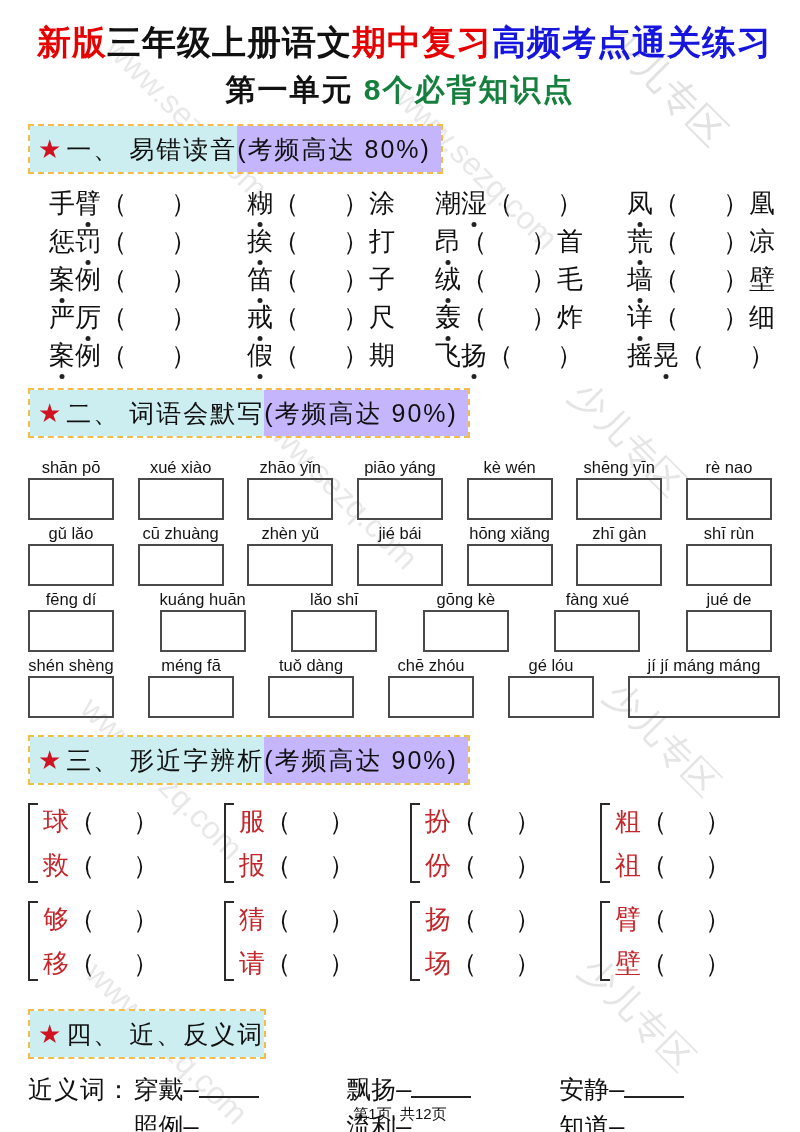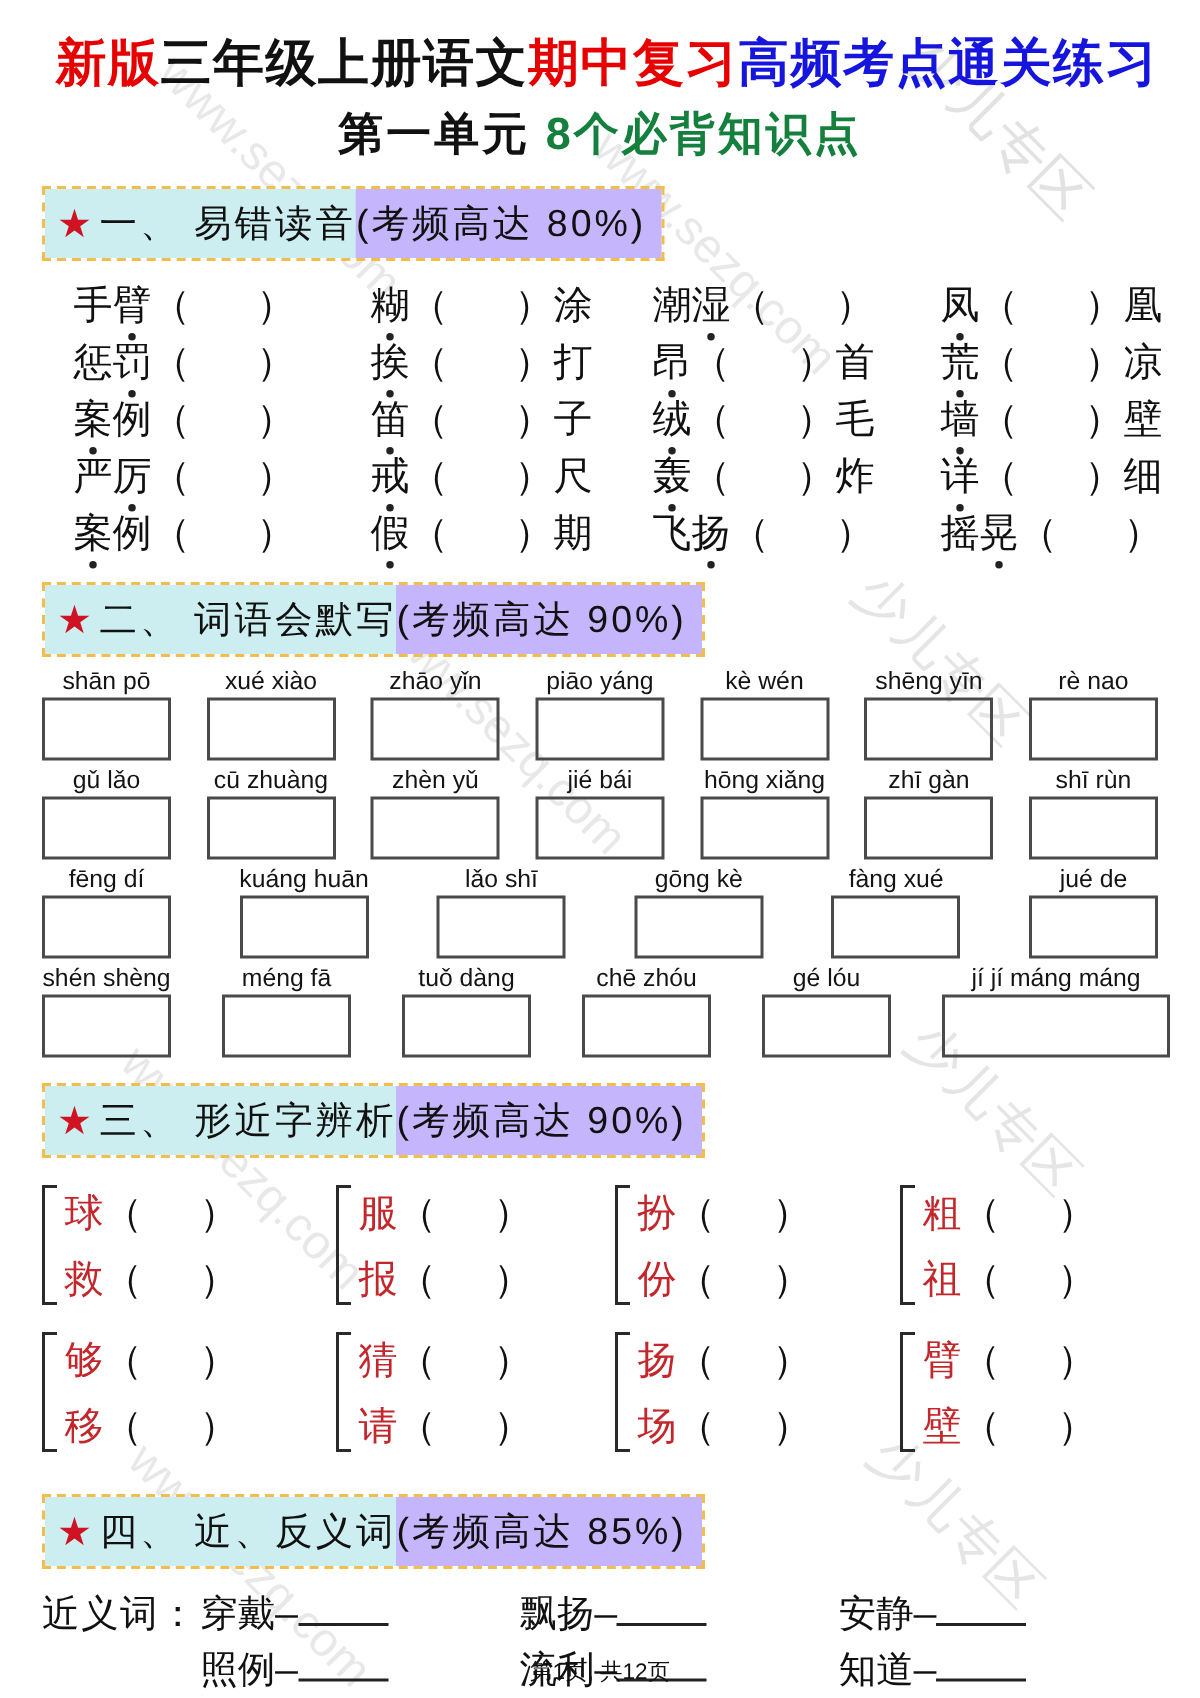--- a/index.html
+++ b/index.html
@@ -35,21 +35,21 @@
   
   .s1-grid{display:grid;grid-template-columns:198px 188px 192px 166px;font-size:26px;margin-top:4px;margin-left:21px;}
   .s1-item{white-space:nowrap;line-height:38px;height:38px;}
   .ch{position:relative;display:inline-block;}
   .ch.dotted::after{content:'';position:absolute;bottom:-5px;left:50%;transform:translateX(-50%);
     width:5px;height:5px;background:#222;border-radius:50%;}
   .paren{font-size:26px;}
   .gap{display:inline-block;}
   .s1gap{width:44px;}
   
-  #s2-rows{margin-top:0;}
+  #s2-rows{margin-top:13px;}
   .s2-row{display:flex;justify-content:space-between;margin-bottom:3px;}
   .s2-row.last{justify-content:flex-start;gap:34px;}
   .s2-item{display:flex;flex-direction:column;align-items:center;}
   .pinyin{font-size:16.5px;line-height:20px;white-space:nowrap;color:#141414;}
   .writebox{width:86px;height:42px;border:2px solid #4a4a4a;background:transparent;margin-top:1px;box-sizing:border-box;}
   .writebox.wide{width:152px;}
   
   #s3-rows{margin-top:8px;}
   .s3-row{display:grid;grid-template-columns:196px 186px 190px 166px;margin-bottom:10px;}
   .s3-group{display:flex;align-items:center;}
@@ -315,21 +315,20 @@
           </div>
         </div>
       </div>
 
     <div>
       <div class="section-header">
         <span class="sh-main">
             <span class="star">★</span>
             <span>四、 近、反义词</span>
           </span>
-          <span class="sh-freq">(考频高达 85%)</span>
       </div>
     </div>
     <div id="s4-lines">
         <div class="s4-line">
           <span class="s4-label">近义词：</span>
           <span class="pair"><span class="pword">穿戴—</span><span class="blank"></span></span>
           <span class="pair"><span class="pword">飘扬—</span><span class="blank"></span></span>
           <span class="pair"><span class="pword">安静—</span><span class="blank"></span></span>
         </div>
         <div class="s4-line">

